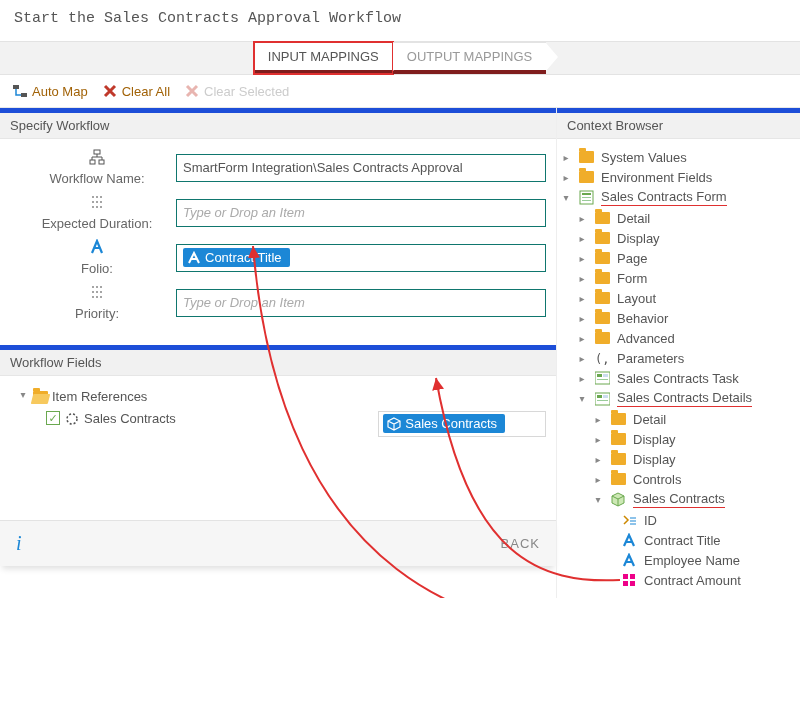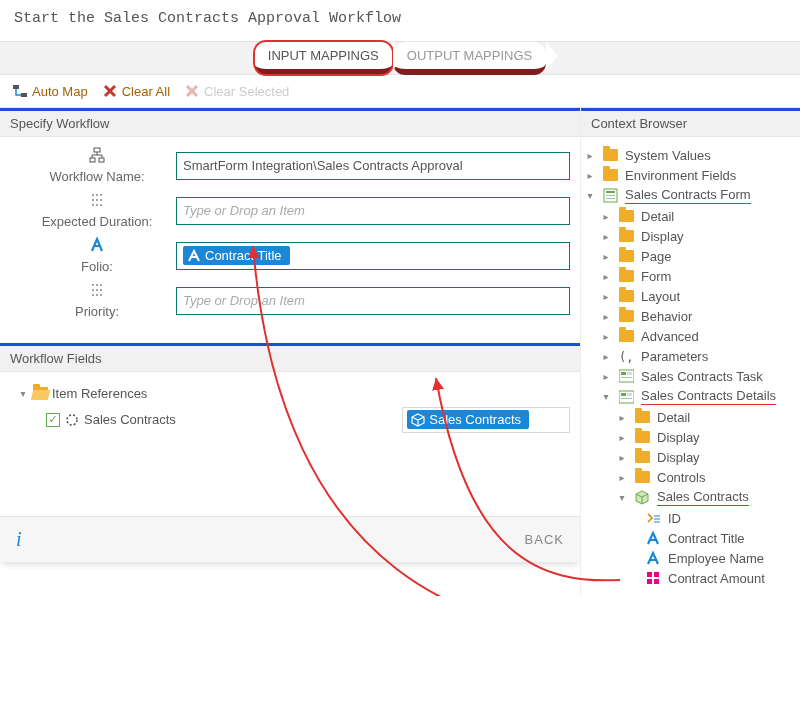--- a/index.html
+++ b/index.html
@@ -1,39 +1,39 @@
 <!DOCTYPE html>
 <html><head>
 <meta charset="utf-8">
 <style>
   * { box-sizing: border-box; margin: 0; padding: 0; }
   body { font-family: "Segoe UI", Arial, sans-serif; font-size: 13px; color: #444; background: #fff; width: 800px; }
   .header { padding: 10px 14px 14px; font-size: 15px; color: #555; font-family: Liberation Mono, monospace; }
   .tabbar { background: #f2f2f2; border-top: 1px solid #e3e3e3; border-bottom: 1px solid #e3e3e3; height: 34px; display: flex; align-items: center; justify-content: center; position: relative; }
   .tabwrap { display: flex; }
-  .tab { padding: 6px 14px; font-size: 13px; color: #999; background: #fff; position: relative; border-top: 1px solid #e3e3e3; border-bottom: 6px solid #7f1d1d; border-radius: 12px; }
+  .tab { padding: 6px 14px; font-size: 13px; color: #999; background: #fff; position: relative; border-top: 1px solid #e3e3e3; border-bottom: 4px solid #7f1d1d; }
   .tab.active { color: #555; }
   .tab.active-highlight { outline: 2px solid #e03030; outline-offset: -1px; }
   .tab::after { content: ""; position: absolute; right: -12px; top: 0; width: 0; height: 0; border-top: 14px solid transparent; border-bottom: 14px solid transparent; border-left: 12px solid #fff; z-index: 2; }
   .toolbar { display: flex; align-items: center; gap: 14px; padding: 8px 12px; background: #fff; border-bottom: 1px solid #e8e8e8; font-size: 13px; }
   .tbtn { display: flex; align-items: center; gap: 4px; color: #a16207; }
   .tbtn.disabled { color: #ccc; justify-content: center; }
   .main { display: flex; }
   .left { flex: 1; min-width: 0; }
-  .right { width: 220px; border-left: 1px solid #eee; }
-  .section-h { background: #f1f1f1; padding: 5px 10px; font-size: 13px; color: #555; border-top: 3px solid #1d4ed8; border-bottom: 1px solid #e6e6e6; }
+  .right { width: 244px; border-left: 1px solid #eee; }
+  .section-h { background: #f1f1f1; padding: 5px 10px; font-size: 13px; color: #555; border-top: 5px solid #1d4ed8; border-bottom: 1px solid #e6e6e6; }
   .form-area { padding: 10px 10px 16px 18px; }
   .frow { display: flex; align-items: center; margin-bottom: 8px; }
   .frow .lbl { width: 158px; display: flex; align-items: center; gap: 6px; color: #666; flex-direction: column; }
   .frow .inp { flex: 1; border: 1px solid #0f766e; height: 28px; display: flex; align-items: center; padding: 0 6px; font-size: 13px; color: #555; }
   .placeholder { color: #aaa; font-style: italic; }
   .chip { background: #1c87d6; color: #fff; padding: 2px 8px 2px 4px; border-radius: 2px; display: inline-flex; align-items: center; gap: 4px; font-size: 13px; }
   .chip svg { flex-shrink: 0; }
   .wfields { padding: 10px 10px 30px 18px; }
-  .trow { display: flex; align-items: center; gap: 4px; padding: 3px 0; color: #555; }
+  .trow { display: flex; gap: 4px; padding: 3px 0; color: #555; }
   .indent2 { padding-left: 28px; }
   .chip-box { margin-left: auto; border: 1px solid #d8d8d8; padding: 2px 40px 2px 4px; }
   .footer { background: #f6f6f6; border-top: 1px solid #e3e3e3; height: 46px; display: flex; align-items: center; padding: 0 16px; box-shadow: 0 5px 6px -2px rgba(0,0,0,0.12); }
   .info-i { font-family: Georgia, serif; font-style: italic; color: #1c87d6; font-size: 20px; }
   .back { margin-left: auto; color: #888; letter-spacing: 1px; font-size: 13px; }
   .tree { padding: 8px 4px; font-size: 13px; }
   .tnode { display: flex; align-items: center; gap: 7px; padding: 2px 0; color: #555; white-space: nowrap; }
   .tri { width: 10px; text-align: center; color: #888; font-size: 10px; user-select: none; }
   .tri.open::before { content: "▾"; }
   .tri.closed::before { content: "▸"; }

